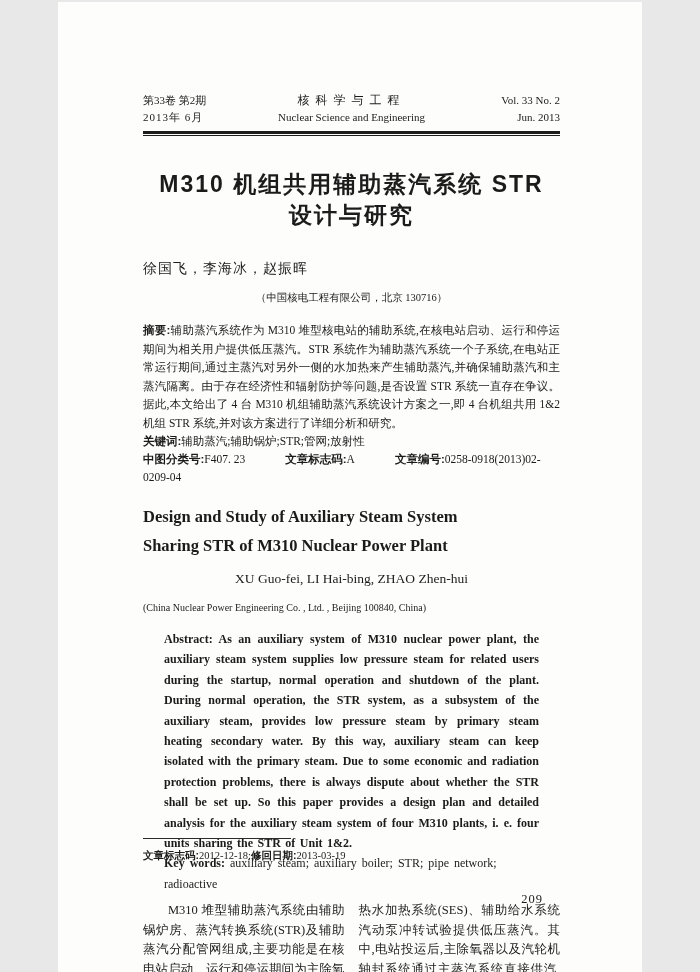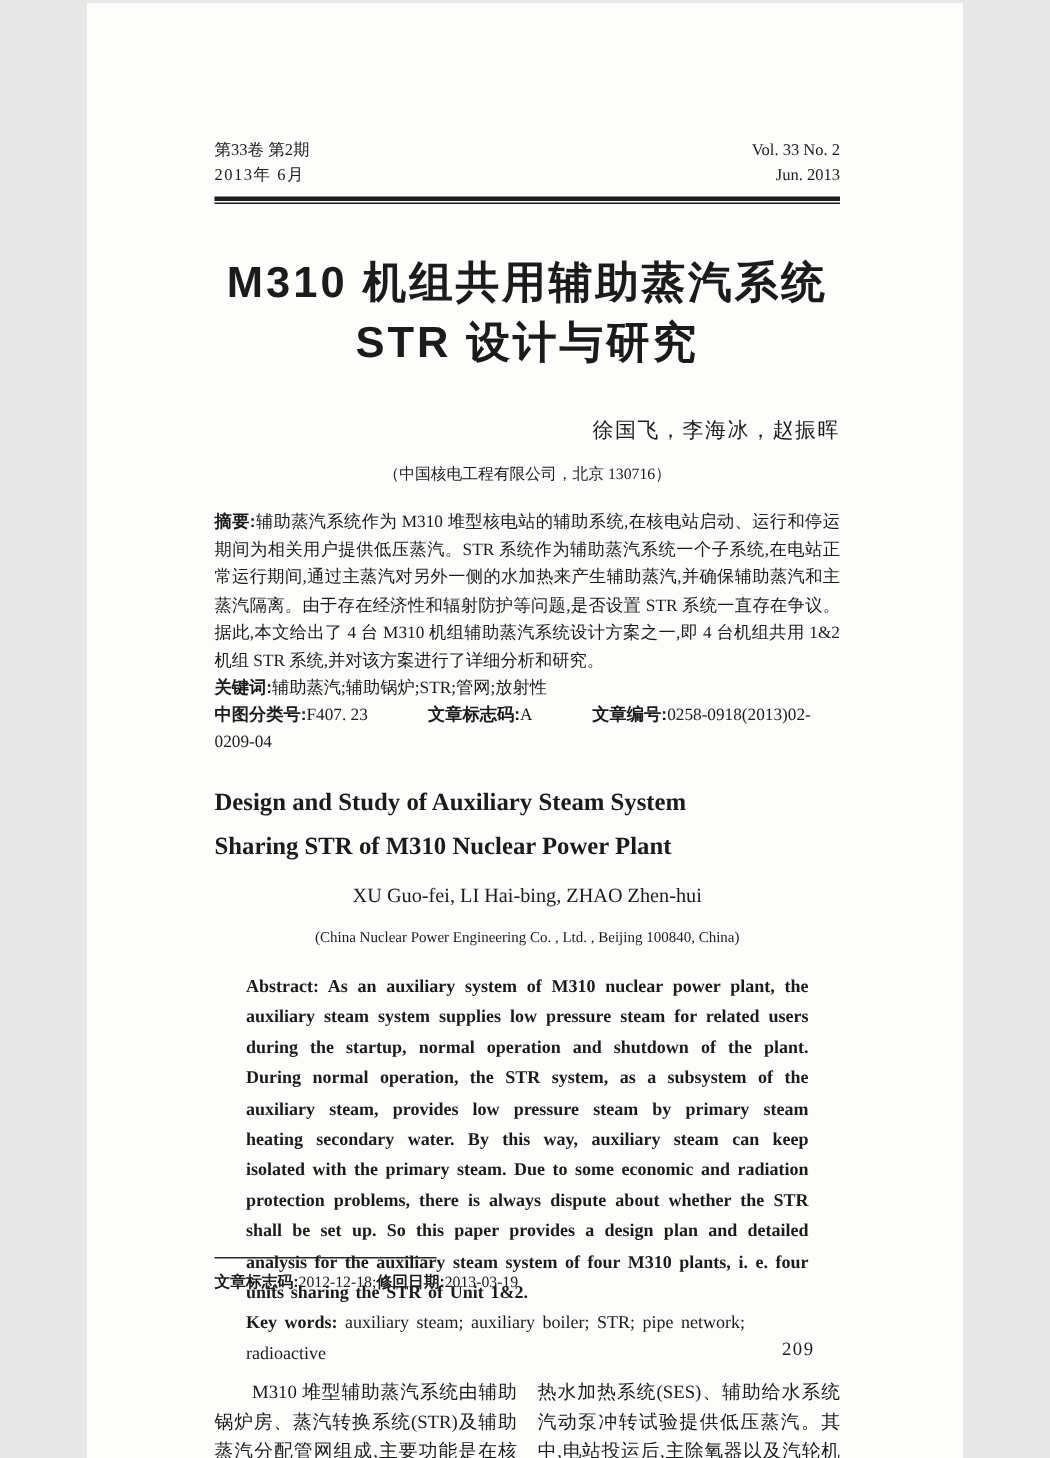--- a/index.html
+++ b/index.html
@@ -35,28 +35,28 @@
     margin-top: 5px;
     border-top: 3px solid #1c1c1c;
     border-bottom: 1px solid #1c1c1c;
     height: 5px;
   }
 
   
   .title-cn {
     margin-top: 33px;
     text-align: center;
-    font-size: 29px;
+    font-size: 23px;
     font-weight: bold;
     letter-spacing: 2px;
     font-family: "Liberation Sans", "DejaVu Sans", sans-serif;
   }
   .authors-cn {
     margin-top: 29px;
-    text-align: right;
+    text-align: left;
     font-size: 14px;
     letter-spacing: 1px;
   }
   .affil-cn {
     margin-top: 13px;
     text-align: center;
     font-size: 10.5px;
   }
 
   
@@ -83,21 +83,20 @@
     font-weight: bold;
     line-height: 29px;
   }
   .authors-en {
     margin-top: 11px;
     text-align: center;
     font-size: 13.5px;
   }
   .affil-en {
     margin-top: 15px;
-    text-align: center;
     font-size: 10px;
   }
   .abstract-en {
     margin: 16px 21px 0 21px;
     font-size: 12px;
     line-height: 20.4px;
     text-align: justify;
     word-spacing: 1.5px;
     font-weight: bold;
   }
@@ -146,20 +145,24 @@
 <body>
 
 <div class="page">
   <div class="content">
 
     <div class="jheader">
       <div class="hdr-col hdr-left">
         <div>第33卷  第2期</div>
         <div class="hdr-year">2013年   6月</div>
       </div>
+      <div class="hdr-col hdr-center">
+        <div class="hdr-cn-line">核科学与工程</div>
+        <div>Nuclear Science and Engineering</div>
+      </div>
       <div class="hdr-col hdr-right">
         <div>Vol. 33  No. 2</div>
         <div>Jun. 2013</div>
       </div>
     </div>
     <div class="double-rule"></div>
 
     <h1 class="title-cn">M310 机组共用辅助蒸汽系统 STR 设计与研究</h1>
     <div class="authors-cn">徐国飞，李海冰，赵振晖</div>
     <div class="affil-cn">（中国核电工程有限公司，北京 130716）</div>

